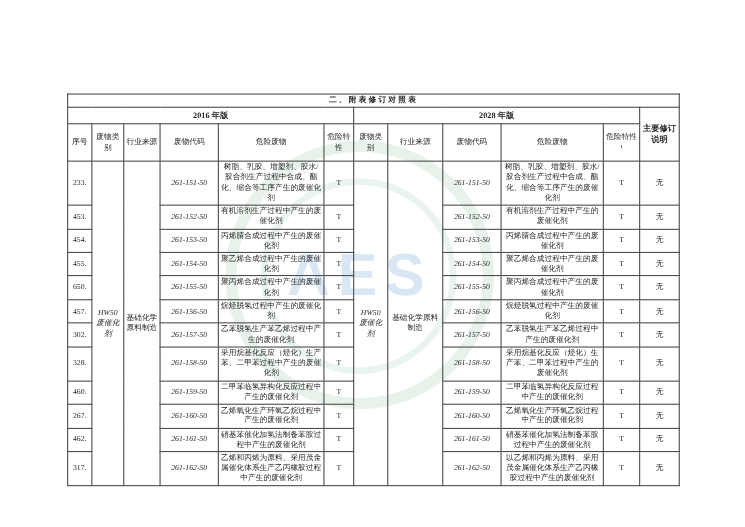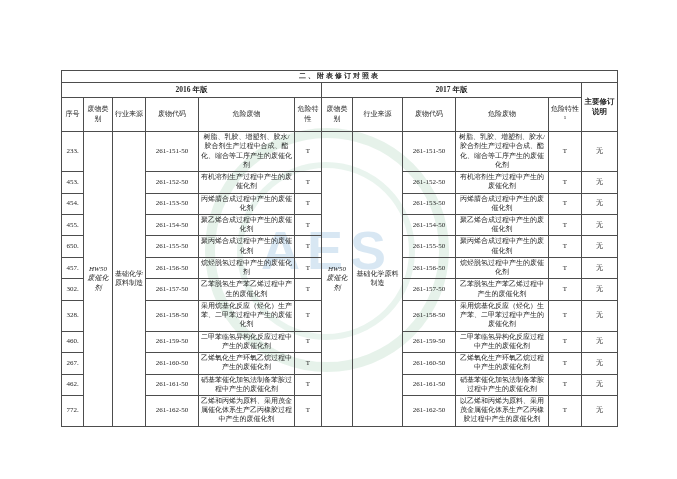--- a/index.html
+++ b/index.html
@@ -17,33 +17,33 @@
     position:absolute;left:237px;top:162px;width:178px;height:178px;border-radius:50%;
     border:6px solid rgba(120,185,150,0.16);box-sizing:border-box;pointer-events:none;
   }
   .wm-letters{
     position:absolute;left:205px;top:128px;width:244px;height:244px;
     display:flex;align-items:center;justify-content:center;
     font-family:"Liberation Sans","DejaVu Sans",sans-serif;font-weight:bold;
     font-size:54px;letter-spacing:7px;color:rgba(125,175,215,0.30);pointer-events:none;
   }
   table.cmp{
-    position:absolute;left:61px;top:70px;width:556px;
+    position:absolute;left:61px;top:85px;width:556px;
     border-collapse:collapse;table-layout:fixed;background:transparent;
   }
   table.cmp td{
     border:1px solid #4d4d4d;padding:1px 2px;text-align:center;vertical-align:middle;
     font-size:7px;line-height:1.32;color:#262626;box-sizing:border-box;
     word-break:break-all;overflow:hidden;
   }
   td.title-cell{font-size:12.5px;font-weight:bold;letter-spacing:2px;padding:5px 0 6px 0;color:#1c1c1c;}
   tr.version-row td{font-weight:bold;font-size:7.5px;padding:2px 0;text-align:center;}
   tr.head-row td{height:34px;font-size:7px;}
   td.pre{white-space:pre-line;font-style:italic;}
-  td.code{font-size:6.8px;letter-spacing:0;}
+  td.code{font-size:6.8px;letter-spacing:0;font-style:italic;}
   .page-number{
     position:absolute;left:0;top:426px;width:100%;text-align:center;
     font-size:8px;color:#333;
   }
 </style>
 </head>
 <body>
 
 <div class="sheet">
 
@@ -65,21 +65,21 @@
         <col style="width:93px">
         <col style="width:33px">
         <col style="width:36px">
     </colgroup>
     <tbody>
       <tr>
         <td colspan="12" class="title-cell">二、附表修订对照表</td>
       </tr>
       <tr class="version-row">
         <td colspan="6">2016 年版</td>
-        <td colspan="5">2017 年版</td>
+        <td colspan="5">2028 年版</td>
         <td rowspan="2">主要修订说明</td>
       </tr>
       <tr class="head-row">
         <td>序号</td>
         <td>废物类别</td>
         <td>行业来源</td>
         <td>废物代码</td>
         <td>危险废物</td>
         <td>危险特性</td>
         <td>废物类别</td>
@@ -199,21 +199,21 @@
         <td>462.</td>
         <td class="code">261-161-50</td>
         <td>硝基苯催化加氢法制备苯胺过程中产生的废催化剂</td>
         <td>T</td>
         <td class="code">261-161-50</td>
         <td>硝基苯催化加氢法制备苯胺过程中产生的废催化剂</td>
         <td>T</td>
         <td>无</td>
       </tr>
       <tr>
-        <td>772.</td>
+        <td>317.</td>
         <td class="code">261-162-50</td>
         <td>乙烯和丙烯为原料、采用茂金属催化体系生产乙丙橡胶过程中产生的废催化剂</td>
         <td>T</td>
         <td class="code">261-162-50</td>
         <td>以乙烯和丙烯为原料、采用茂金属催化体系生产乙丙橡胶过程中产生的废催化剂</td>
         <td>T</td>
         <td>无</td>
       </tr>
     </tbody>
   </table>

